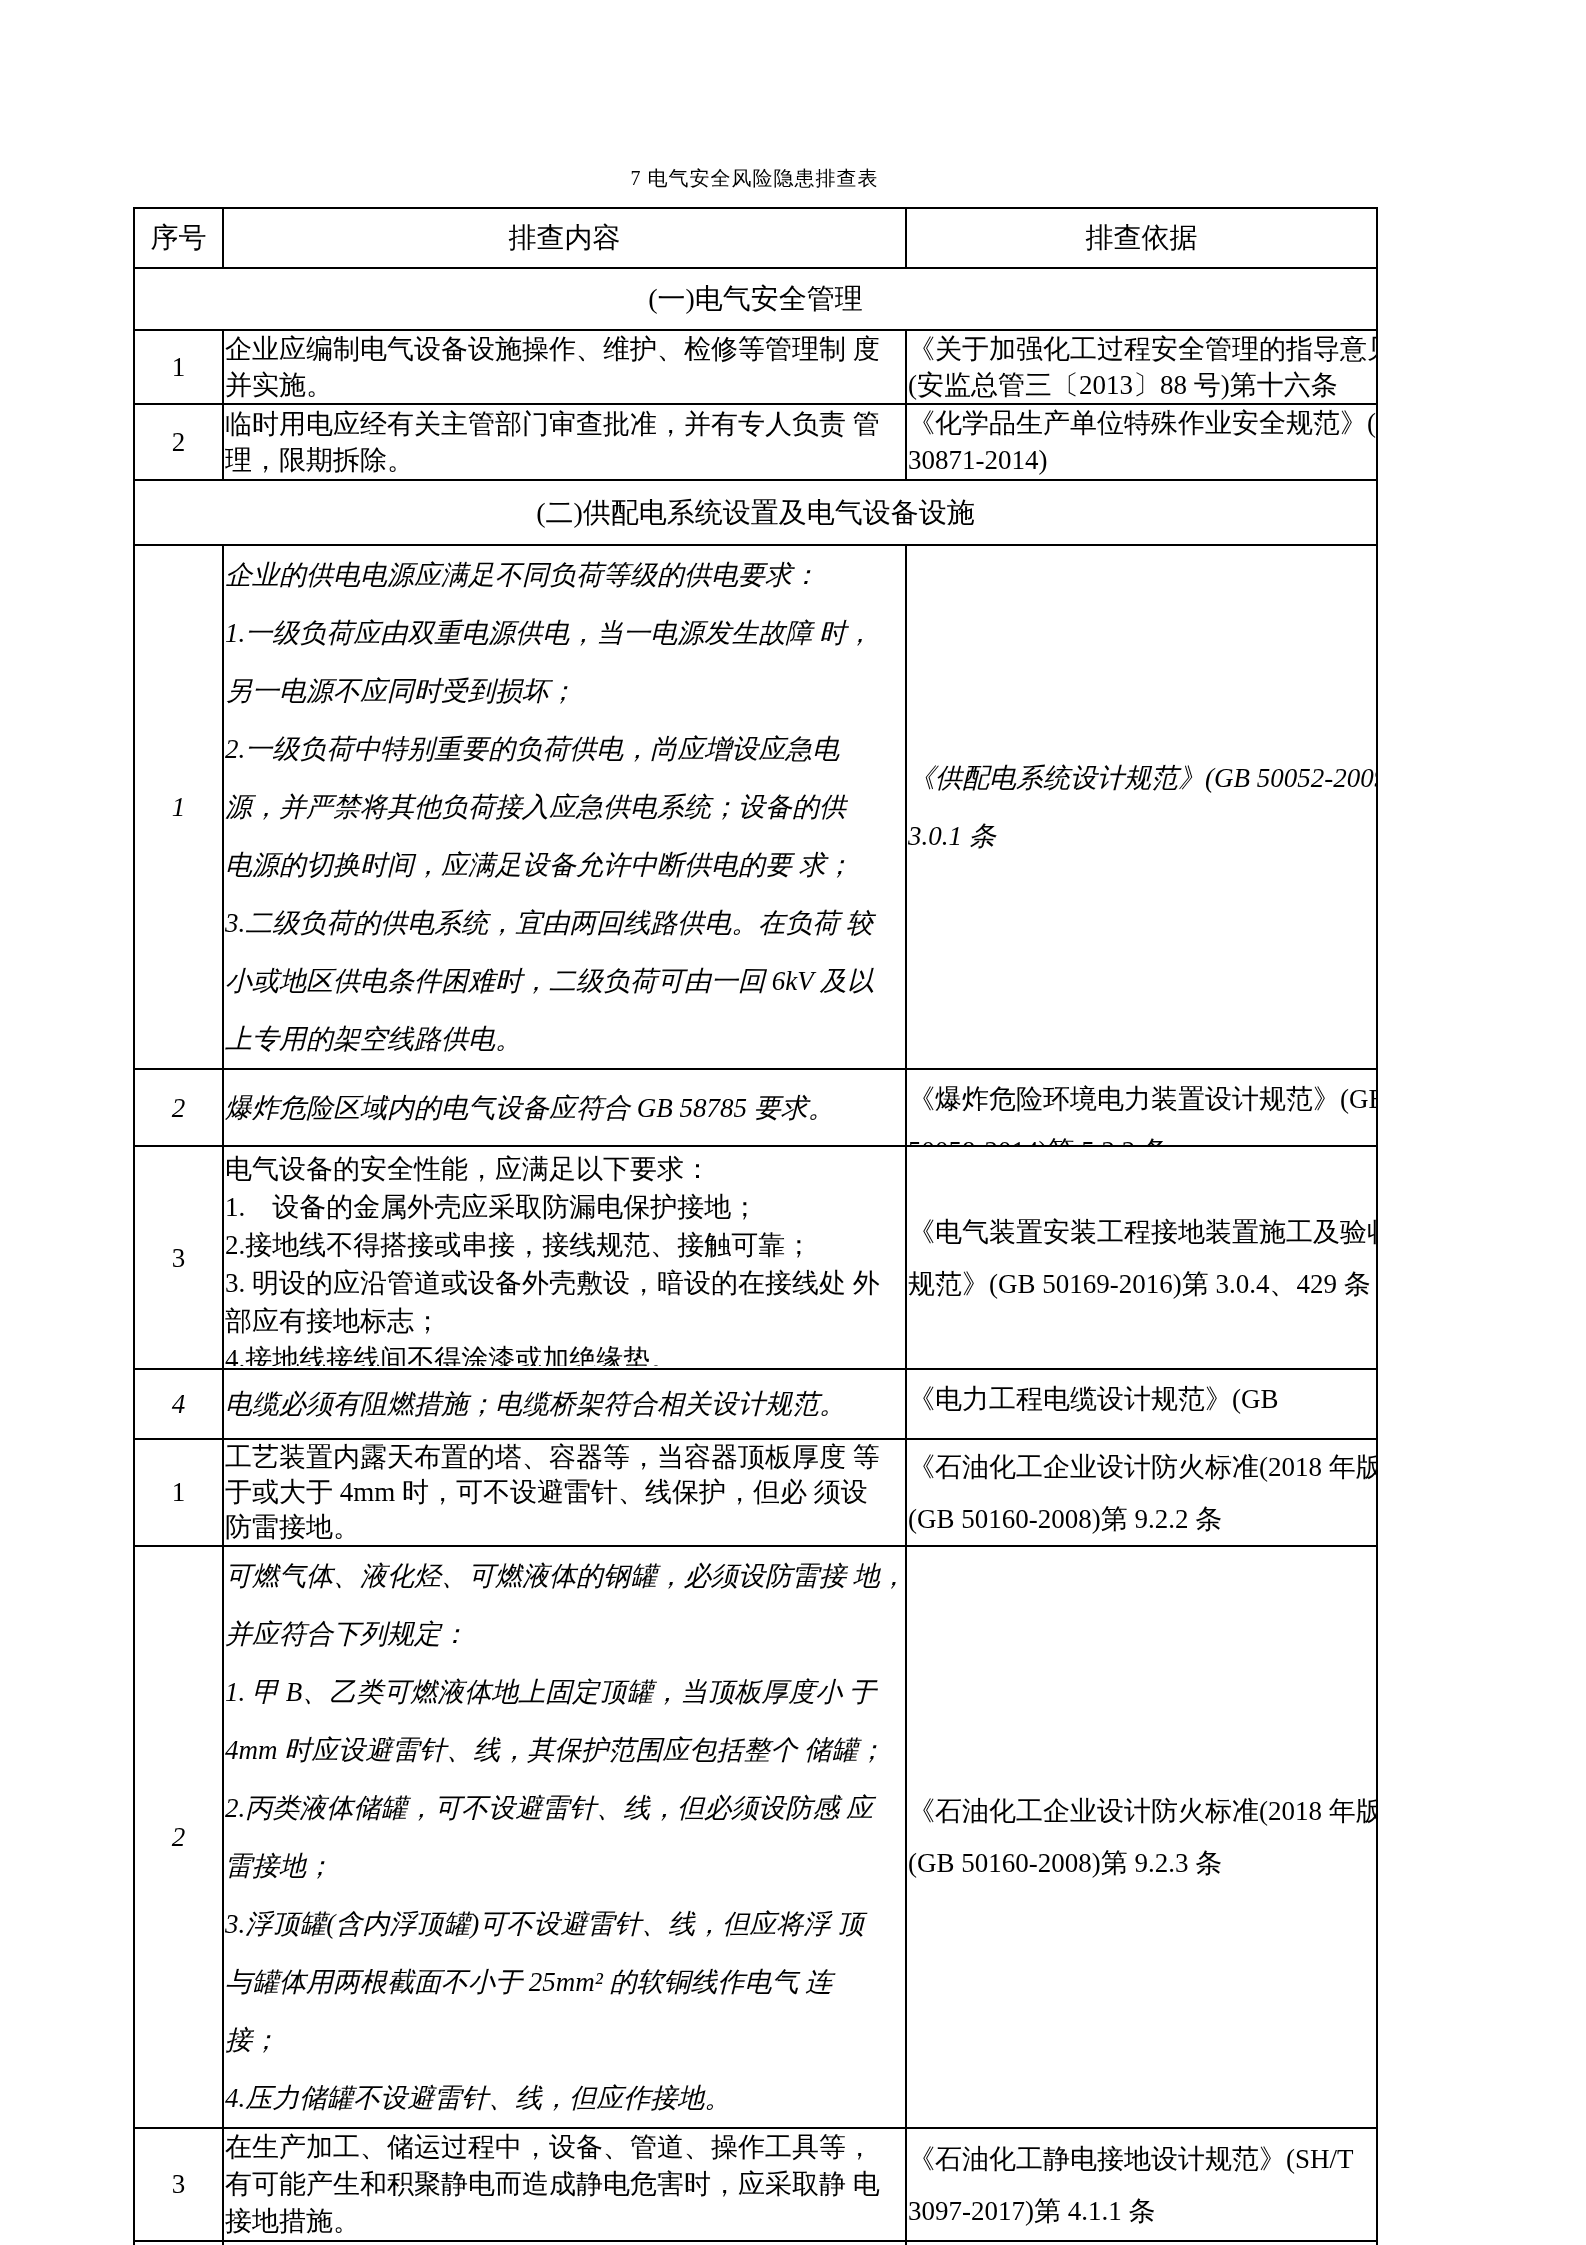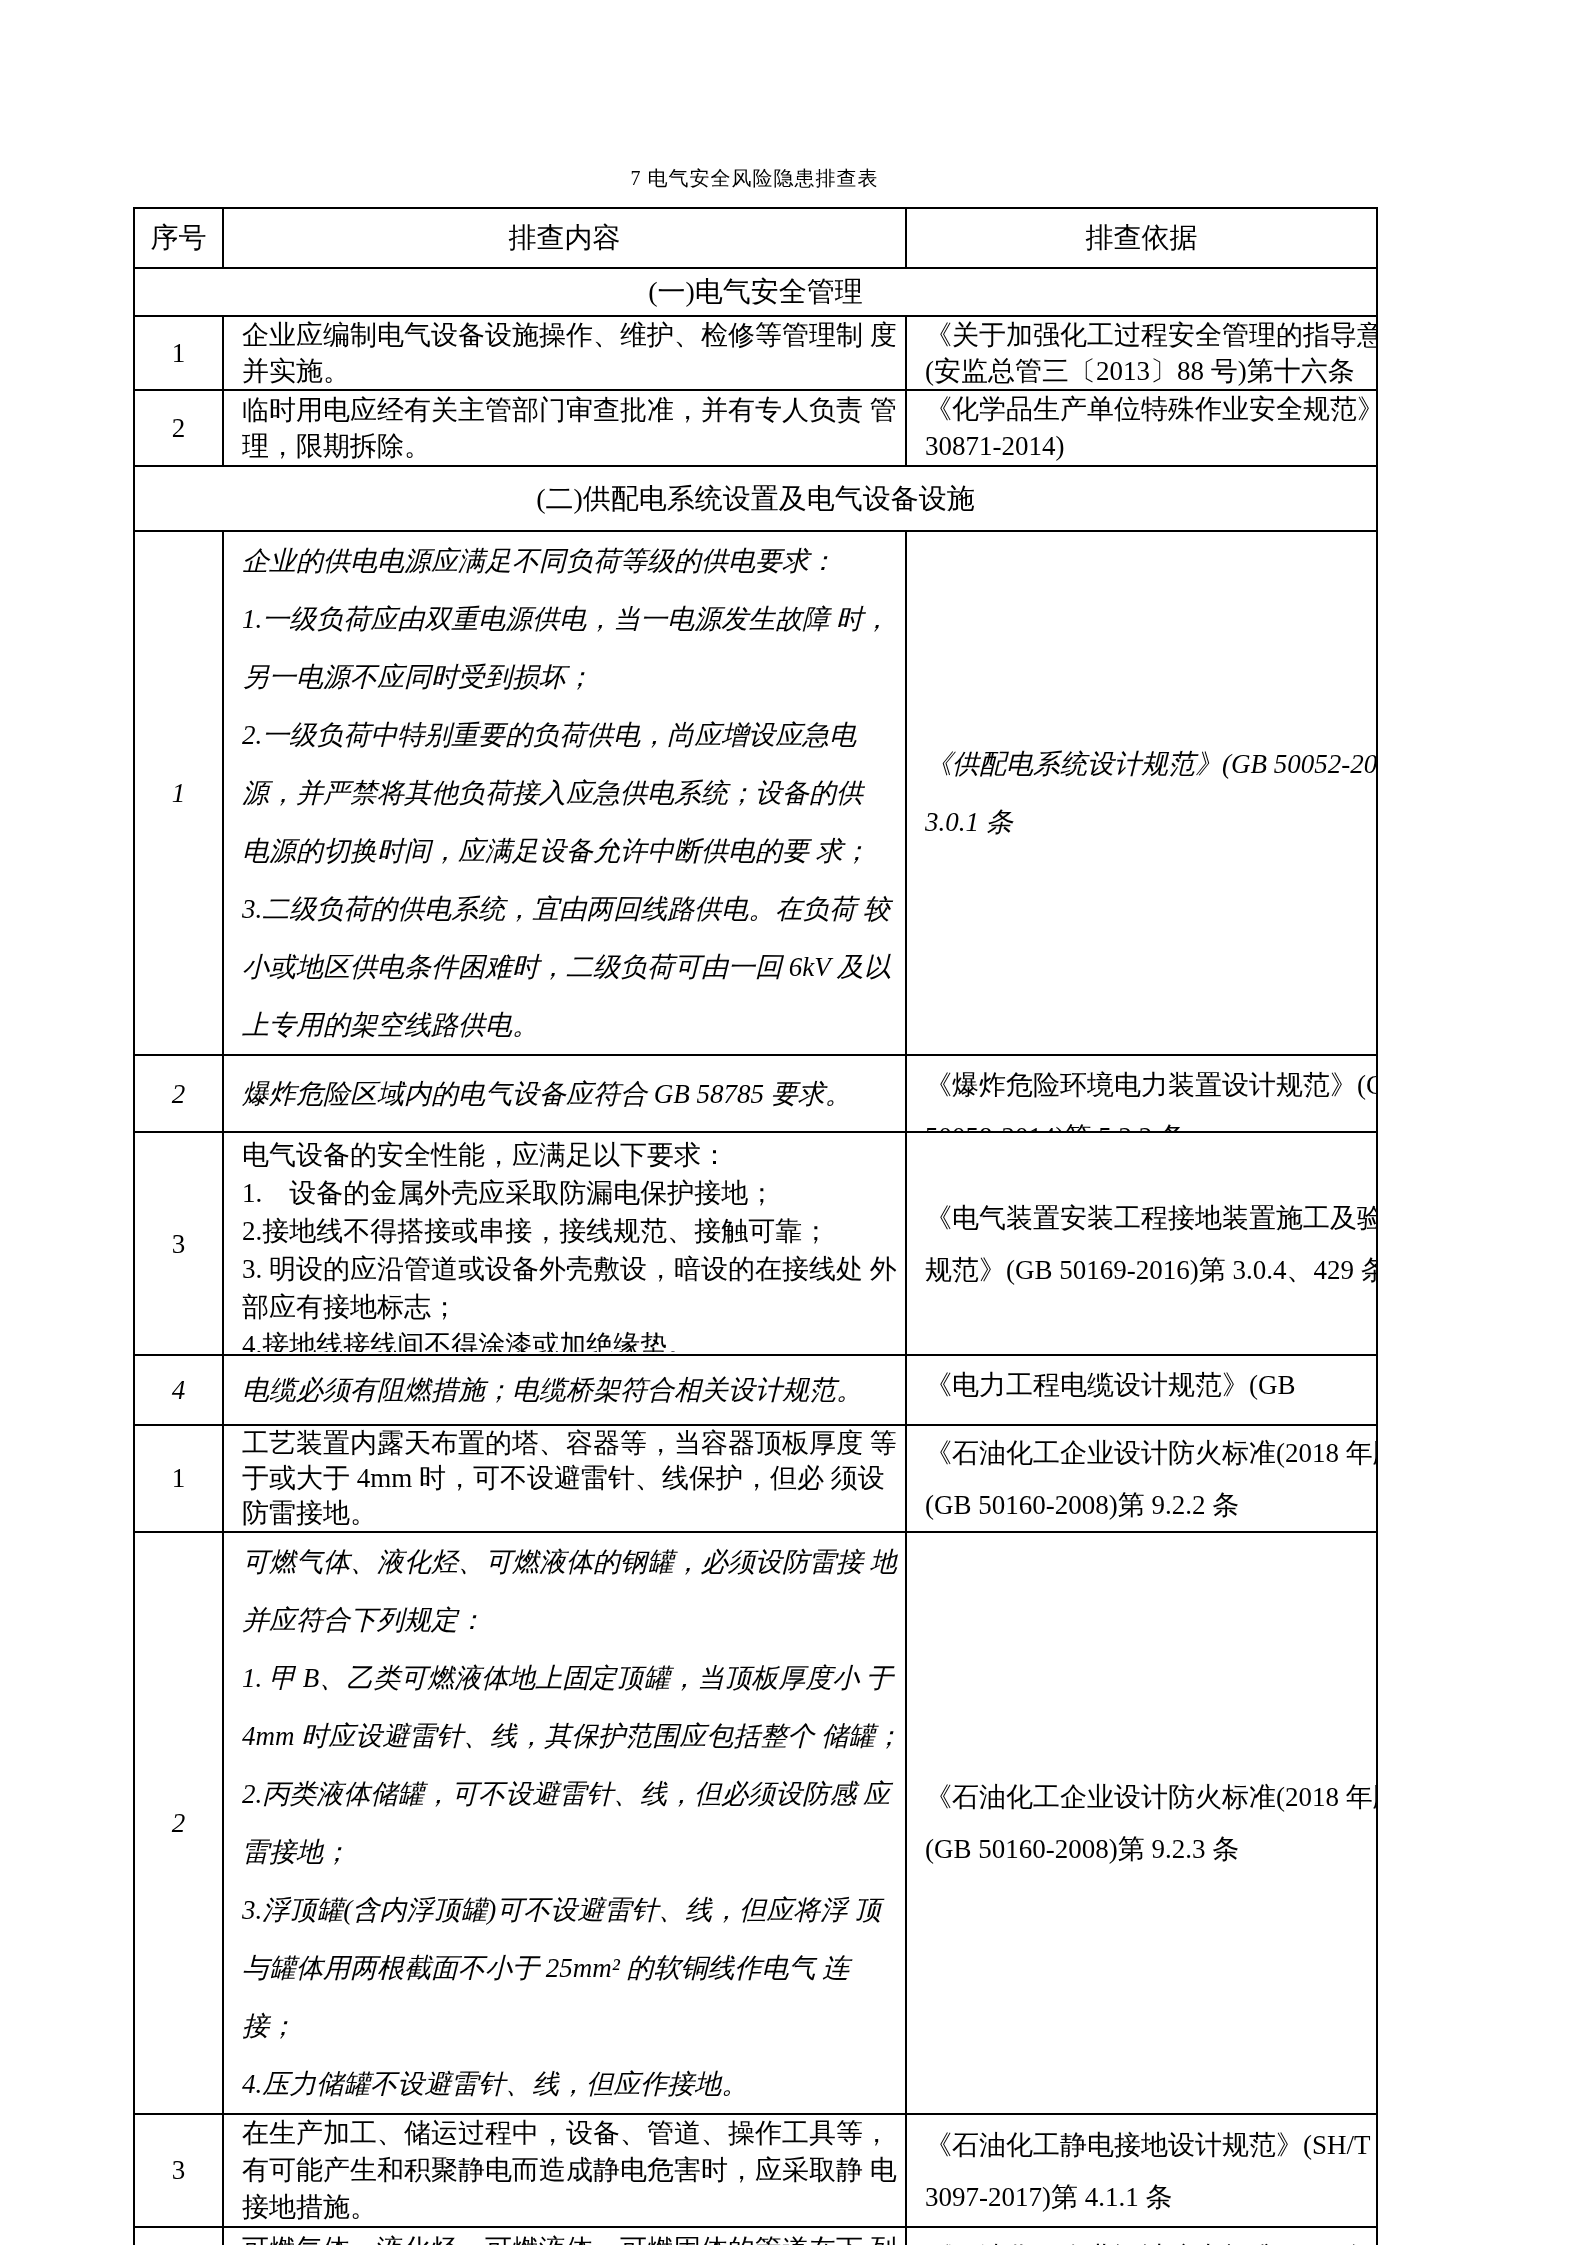--- a/index.html
+++ b/index.html
@@ -25,21 +25,21 @@
     border:2px solid #000;
     padding:0;
     vertical-align:middle;
     font-size:27px;
     overflow:hidden;
     margin-top:40px;
   }
   .txt {
     white-space:pre;
     overflow:hidden;
-    padding:0 4px 0 18px;
+    padding:0 4px 0 1px;
   }
   td.num  { text-align:center; }
   td.num .txt { padding:0; }
   td.hdr  { text-align:center; font-size:28px; }
   td.sect { text-align:center; font-size:28px; }
   .lh35 { line-height:35px; }
   .lh36 { line-height:36px; }
   .lh37 { line-height:37px; }
   .lh38 { line-height:38px; }
   .lh40 { line-height:58px;font-style:italic; }
@@ -67,21 +67,21 @@
             <div class="txt lh36" style="padding:0">序号</div>
           </td>
       <td class="hdr">
             <div class="txt lh36" style="padding:0">排查内容</div>
           </td>
       <td class="hdr">
             <div class="txt lh36" style="padding:0">排查依据</div>
           </td>
     </tr>
 
-    <tr style="height:48px">
+    <tr style="height:62px">
       <td class="sect" colspan="3">
             <div class="txt lh36" style="padding:0">(一)电气安全管理</div>
           </td>
     </tr>
 
     <tr style="height:72px">
       <td class="num">
             <div class="txt lh36">1</div>
           </td>
       <td>

